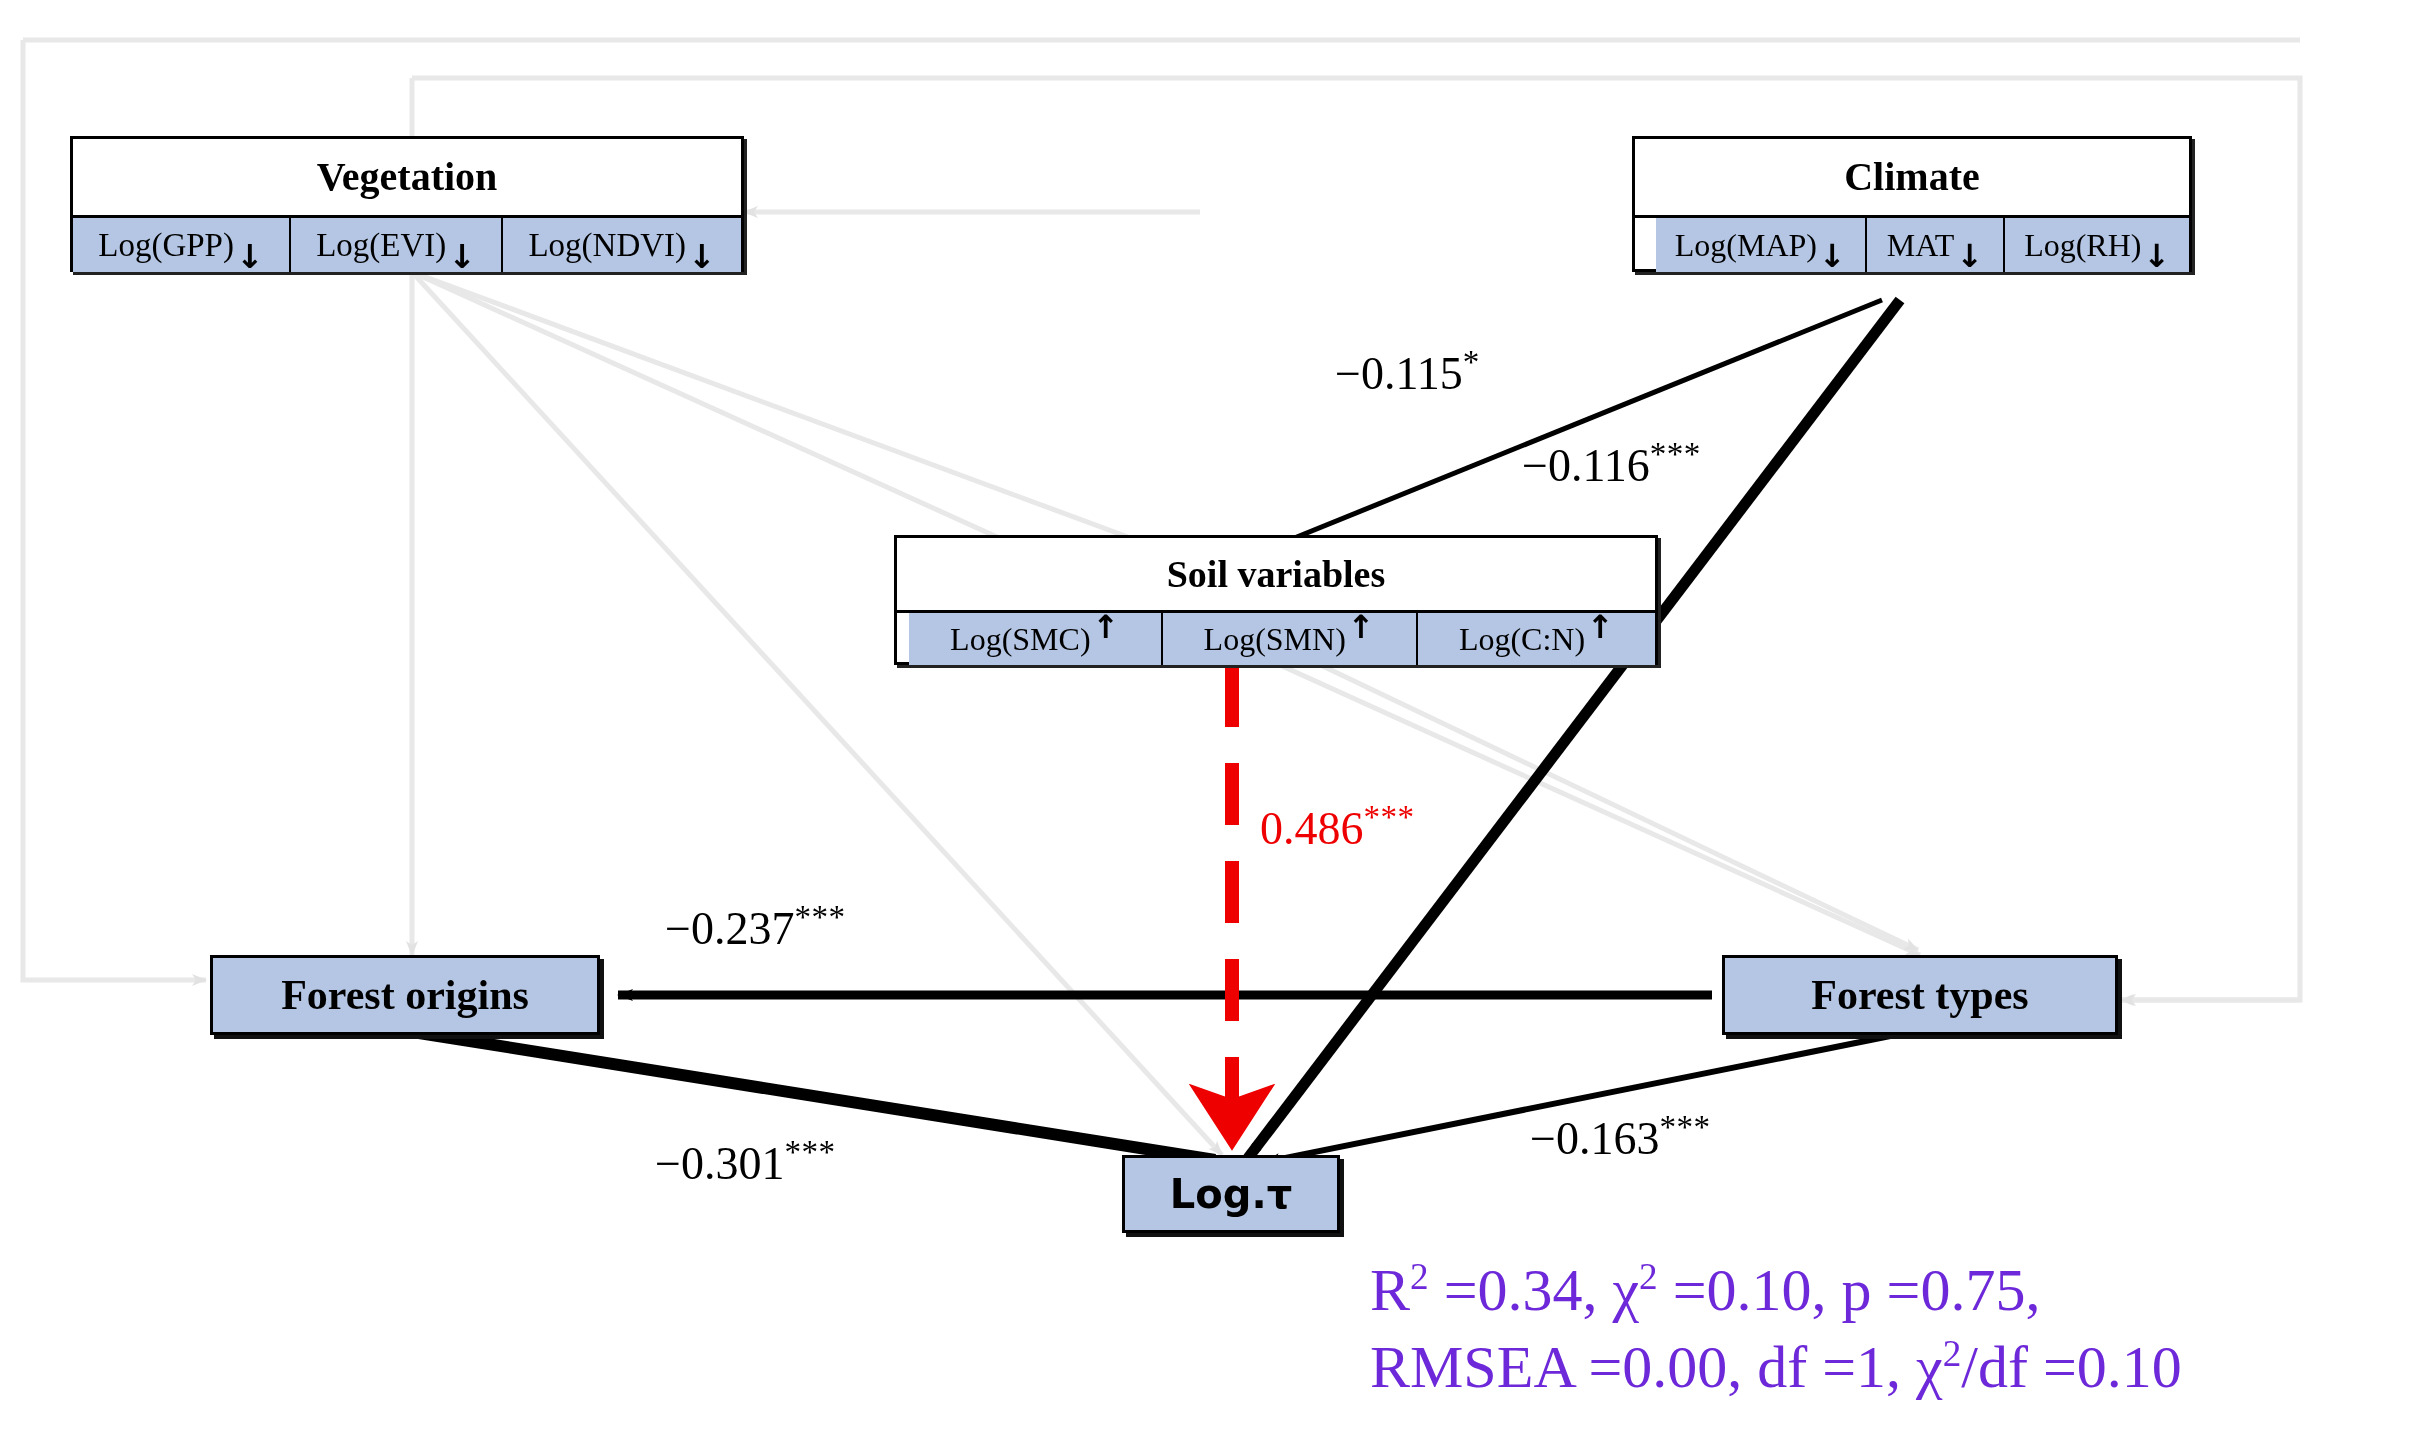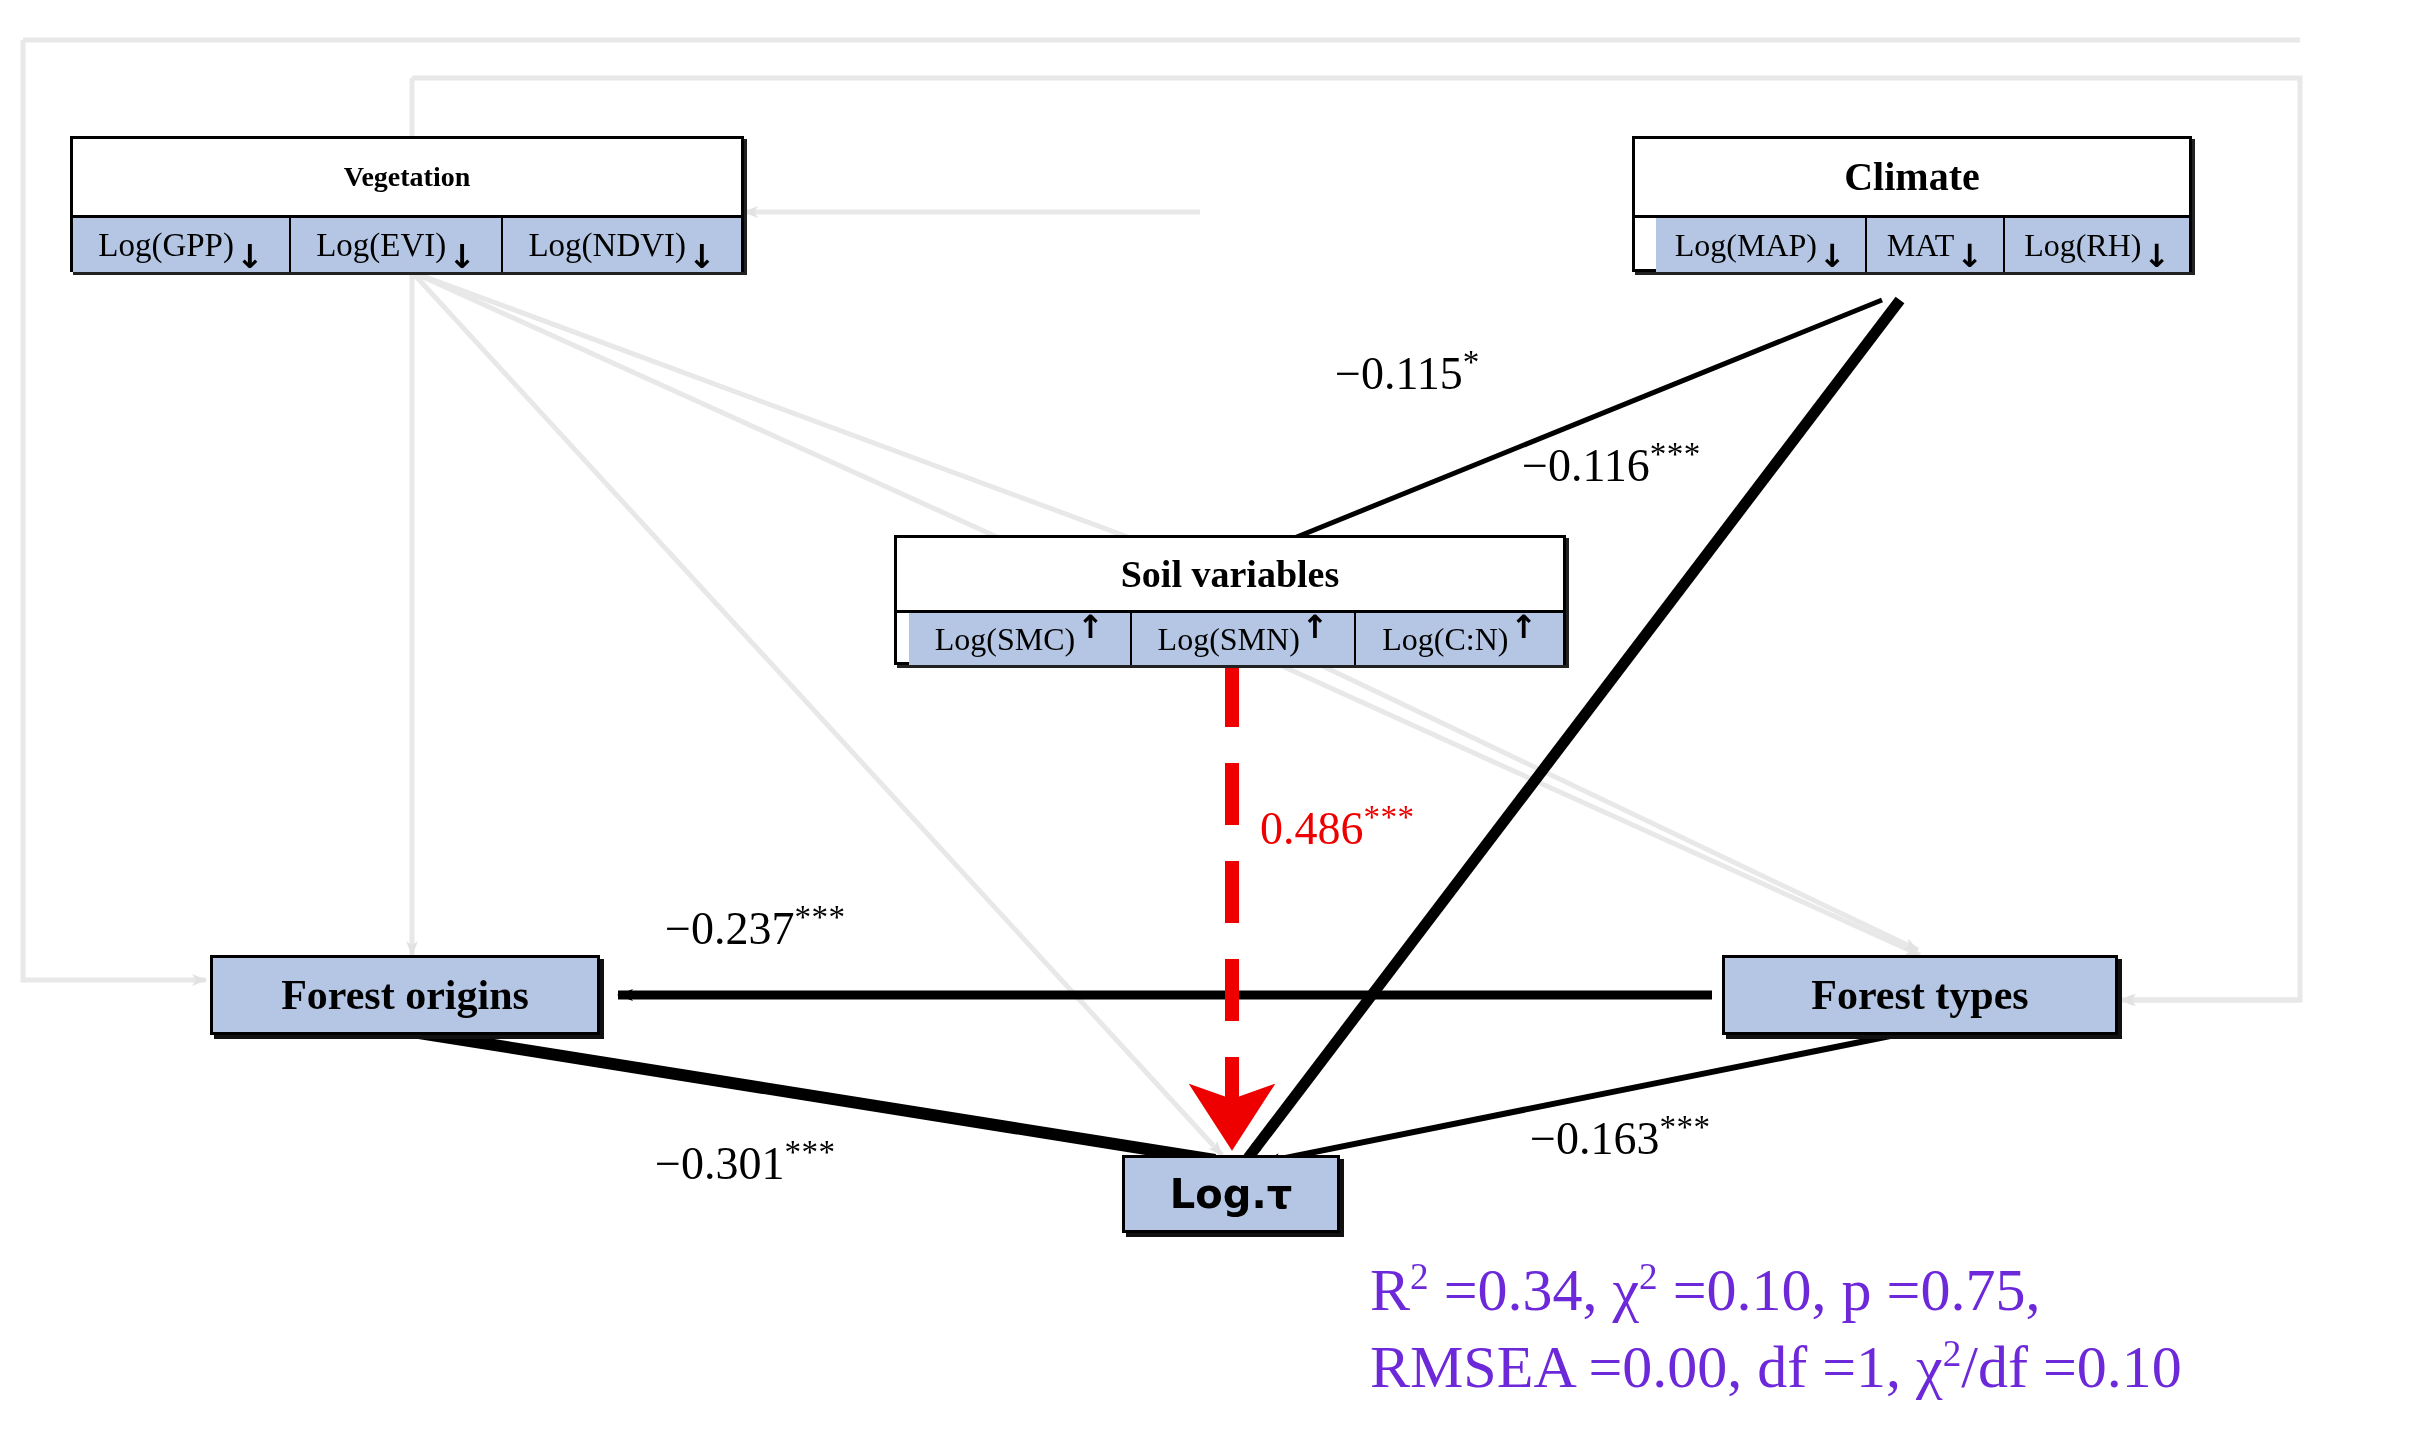--- a/index.html
+++ b/index.html
@@ -96,21 +96,21 @@
 
       <path d="M 400,1030 L 1215,1160" stroke-width="12" marker-end="url(#ah-black-thin)"></path>
 
       <path d="M 1920,1030 L 1265,1162" stroke-width="6" marker-end="url(#ah-black-thin)"></path>
     </g>
 
     <path d="M 1232,665 L 1232,1148" stroke="#ee0000" stroke-width="14" fill="none" stroke-dasharray="62,36" marker-end="url(#ah-red)"></path>
   </svg>
 
   <div class="construct-box" style="left:70px;top:136px;width:674px;height:136px;">
-    <div class="construct-title" style="font-size:28px;height:76px;line-height:76px;">Vegetation</div>
+    <div class="construct-title" style="font-size:40px;height:76px;line-height:76px;">Vegetation</div>
     <div class="indicator-row" style="height:57px;">
       <div class="indicator" style="font-size:33px;">
         <span class="ind-label">Log(GPP)</span>
         <span class="ind-arrow down">↓</span>
       </div>
       <div class="indicator" style="font-size:33px;">
         <span class="ind-label">Log(EVI)</span>
         <span class="ind-arrow down">↓</span>
       </div>
       <div class="indicator" style="font-size:33px;">
@@ -131,21 +131,21 @@
         <span class="ind-label">MAT</span>
         <span class="ind-arrow down">↓</span>
       </div>
       <div class="indicator" style="font-size:32px;flex:1.1;">
         <span class="ind-label">Log(RH)</span>
         <span class="ind-arrow down">↓</span>
       </div>
     </div>
   </div>
 
-  <div class="construct-box" style="left:894px;top:535px;width:672px;height:130px;">
+  <div class="construct-box" style="left:894px;top:535px;width:764px;height:130px;">
     <div class="construct-title" style="font-size:38px;height:72px;line-height:72px;">Soil variables</div>
     <div class="indicator-row" style="height:55px;padding-left:12px;">
       <div class="indicator" style="font-size:32px;">
         <span class="ind-label">Log(SMC)</span>
         <span class="ind-arrow up">↑</span>
       </div>
       <div class="indicator" style="font-size:32px;">
         <span class="ind-label">Log(SMN)</span>
         <span class="ind-arrow up">↑</span>
       </div>

